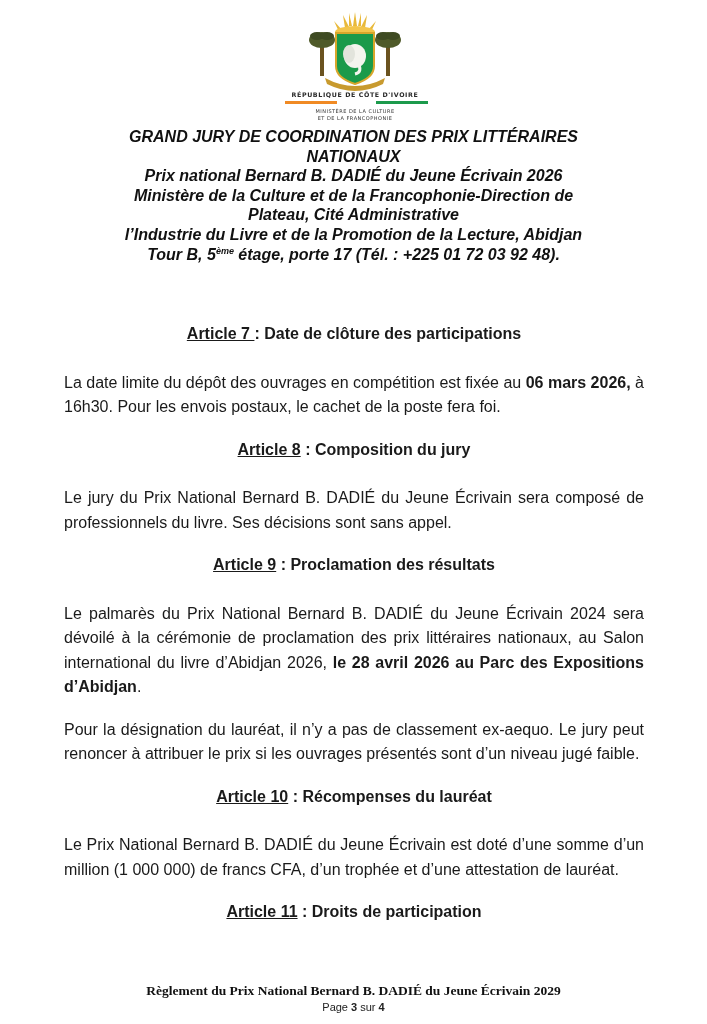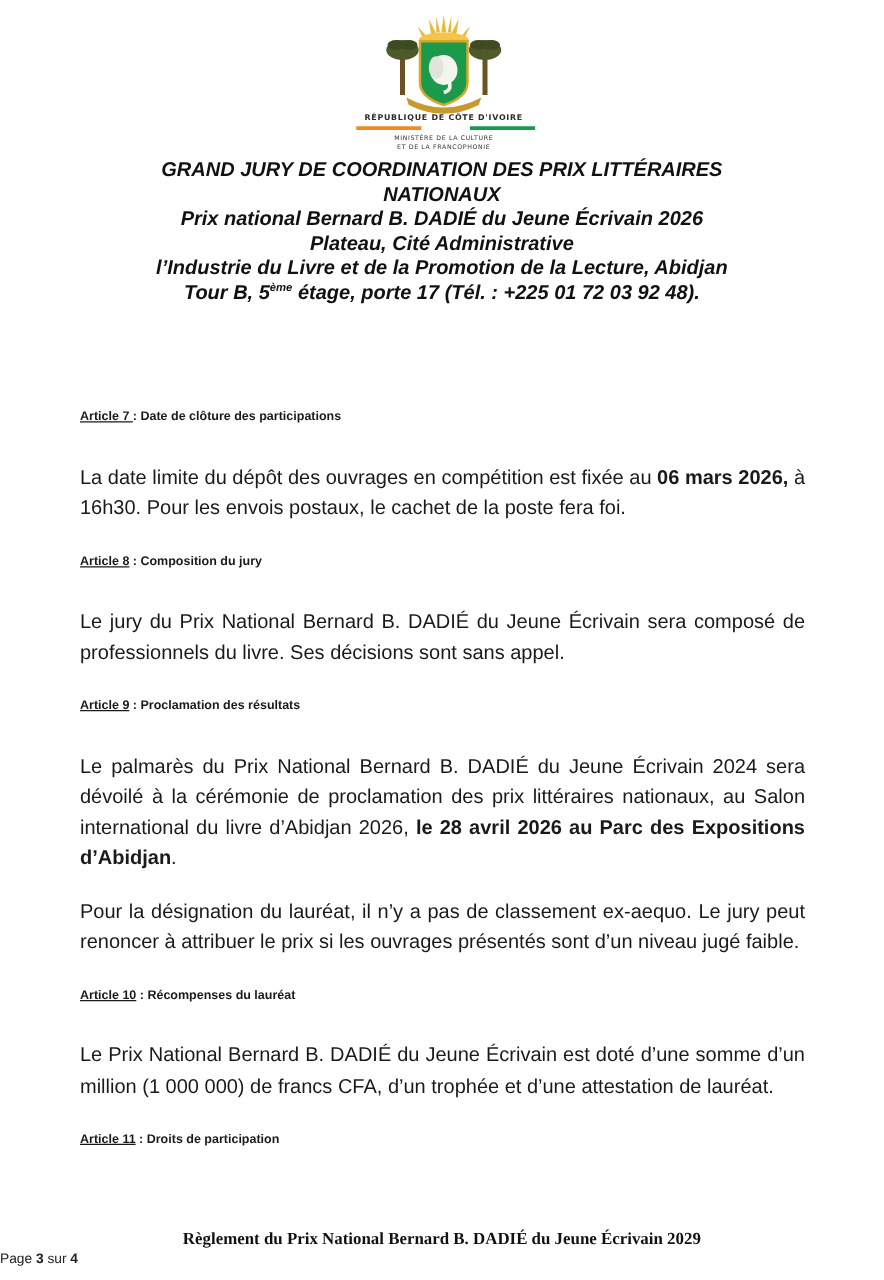--- a/index.html
+++ b/index.html
@@ -15,28 +15,28 @@
     .ministry-1, .ministry-2 { position: absolute; left: 0; width: 148px; text-align: center;
       font-family: "DejaVu Sans", sans-serif; font-size: 5px; letter-spacing: 0.5px; color: #333; }
     .ministry-1 { top: 106px; }
     .ministry-2 { top: 113px; }
 
     .header { position: absolute; left: 60px; width: 587px; top: 127px; text-align: center;
       font-style: italic; font-weight: bold; font-size: 16px; line-height: 19.6px; color: #111; }
     .header sup { font-size: 9px; vertical-align: 6px; line-height: 0; }
 
     .content { position: absolute; left: 64px; width: 580px; top: 322px; font-size: 16px; line-height: 24.5px; color: #1a1a1a; }
-    .article-title { font-weight: bold; font-size: 10px; }
+    .article-title { font-weight: bold; font-size: 16px; text-align: center; }
     .article-title .num { text-decoration: underline; }
     .para { text-align: justify; }
     .para b { font-weight: bold; }
 
     .footer-title { position: absolute; left: 0; width: 707px; top: 983px; text-align: center;
       font-family: "Liberation Serif", serif; font-weight: bold; font-size: 13.5px; color: #111; }
-    .footer-page { position: absolute; left: 0; width: 707px; top: 1001px; text-align: left;
+    .footer-page { position: absolute; left: 0; width: 707px; top: 1001px; text-align: center;
       font-family: "Liberation Sans", sans-serif; font-size: 11px; color: #222; }
     .footer-page b { font-weight: bold; }
   </style>
 </head>
 <body>
 
 <div class="logo-block">
   <svg class="emblem" viewBox="0 0 104 84">
 
     <g fill="#e8b93a">
@@ -75,20 +75,21 @@
   <div class="flag-bar-orange"></div>
   <div class="flag-bar-green"></div>
   <div class="ministry-1">MINISTÈRE DE LA CULTURE</div>
   <div class="ministry-2">ET DE LA FRANCOPHONIE</div>
 </div>
 
 <div class="header">
   <div>GRAND JURY DE COORDINATION DES PRIX LITTÉRAIRES</div>
   <div>NATIONAUX</div>
   <div>Prix national Bernard B. DADIÉ du Jeune Écrivain 2026</div>
+  <div>Ministère de la Culture et de la Francophonie-Direction de</div>
   <div>Plateau, Cité Administrative</div>
   <div>l’Industrie du Livre et de la Promotion de la Lecture, Abidjan</div>
   <div><span>Tour B, 5</span><sup>ème</sup><span> étage, porte 17 (Tél. : +225 01 72 03 92 48).</span></div>
 </div>
 
 <div class="content" id="content">
     <div>
       <div class="article-title" style="margin-bottom: 24px;"><span class="num">Article 7 </span><span>: Date de clôture des participations</span></div>
       <p class="para" style="margin-bottom: 18px;"><span>La date limite du dépôt des ouvrages en compétition est fixée au </span><b>06 mars 2026,</b><span> à 16h30. Pour les envois postaux, le cachet de la poste fera foi.</span></p>
     </div>

